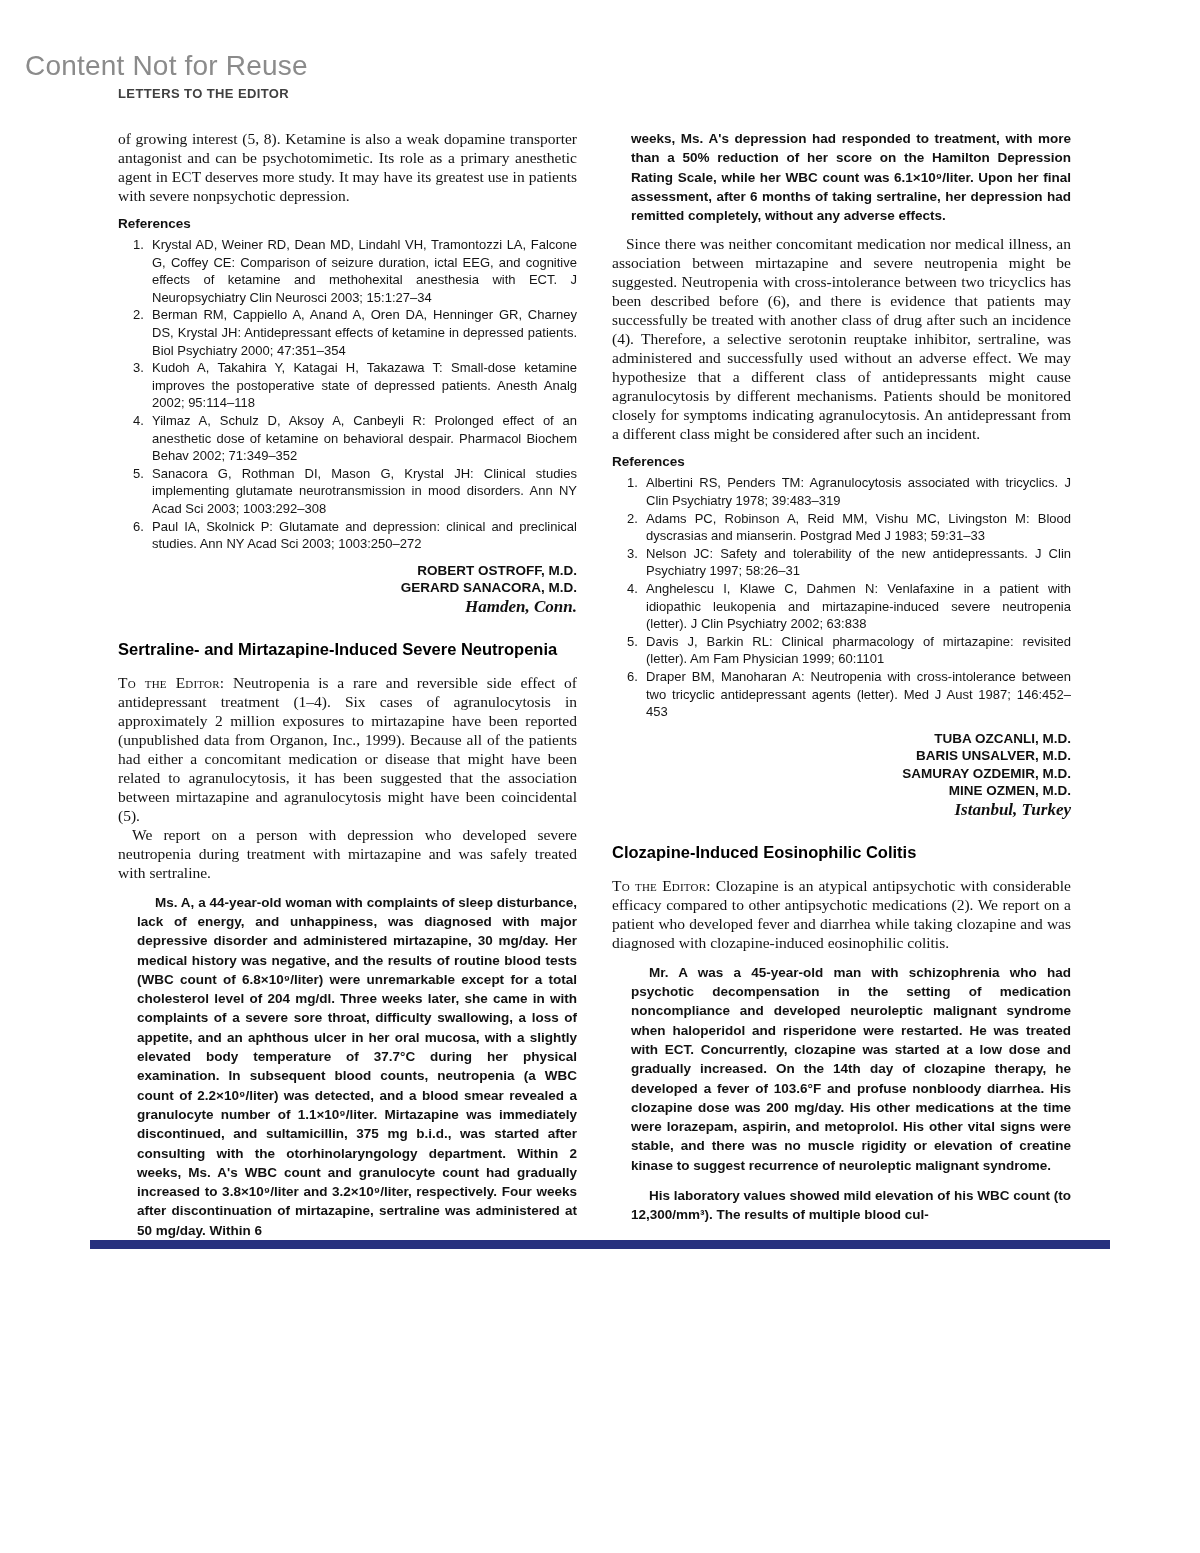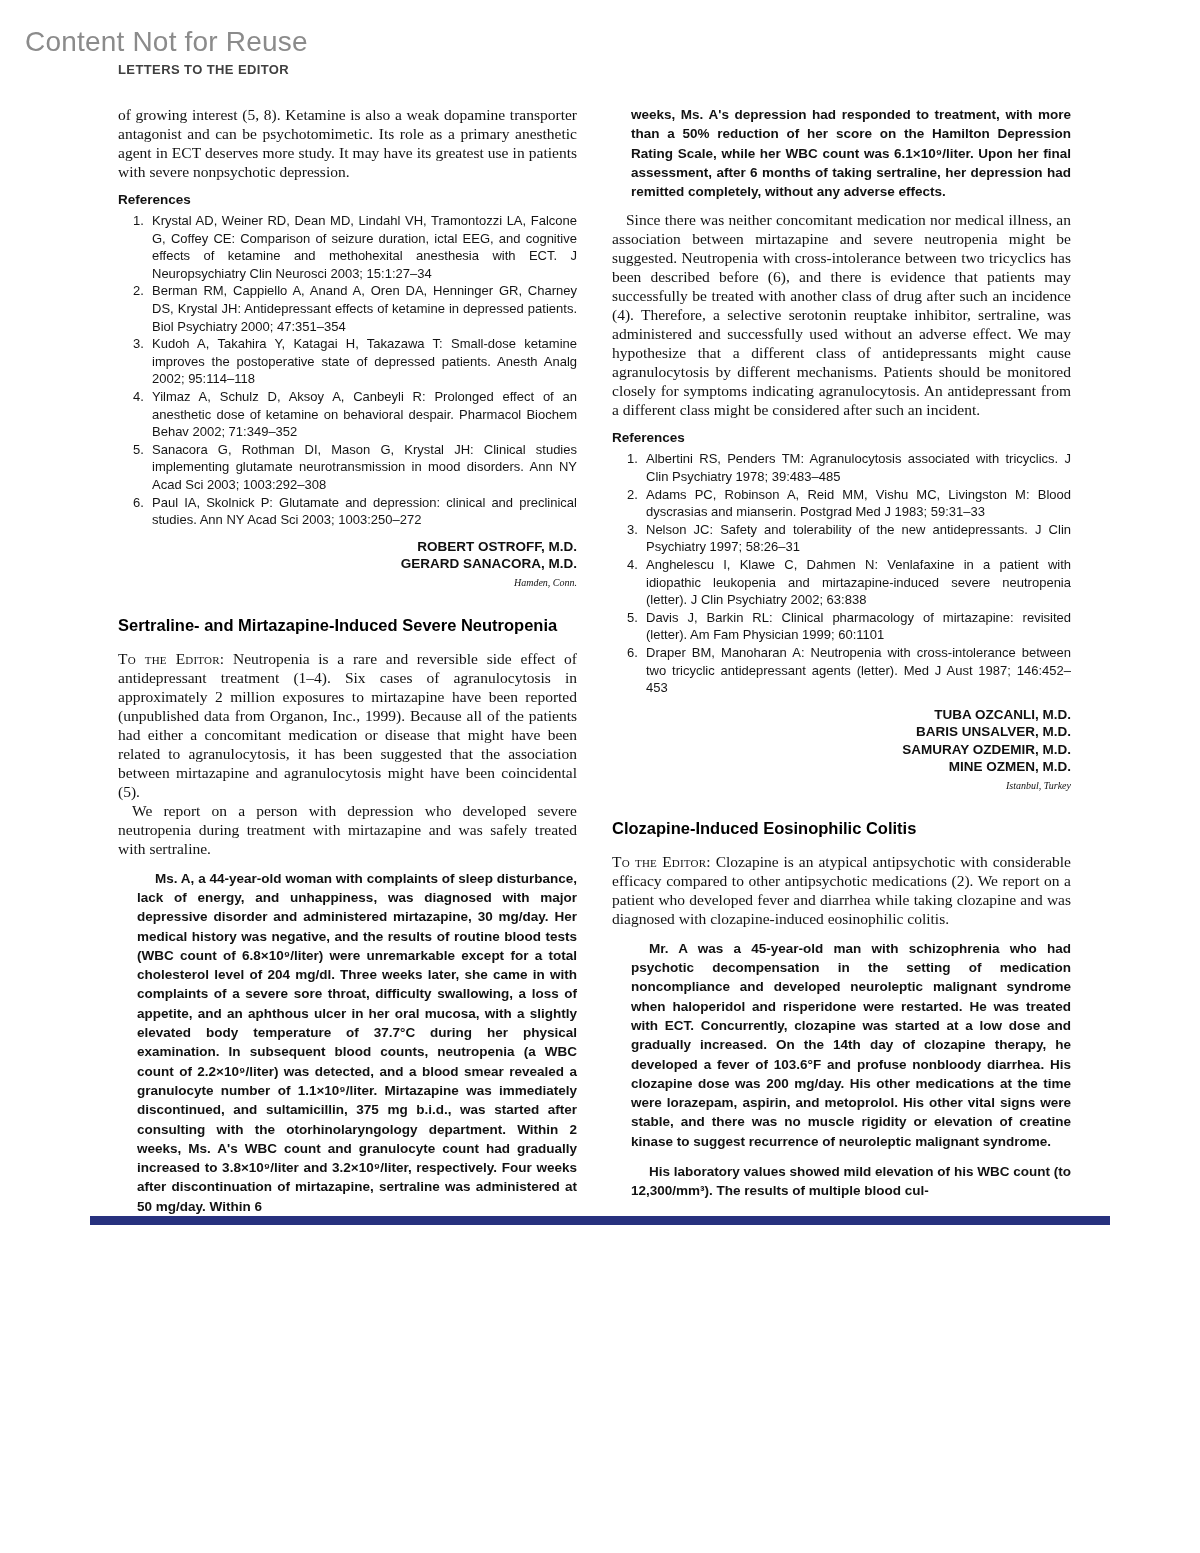--- a/index.html
+++ b/index.html
@@ -4,21 +4,21 @@
 <style>
   * { margin: 0; padding: 0; box-sizing: border-box; }
   html, body { background: #ffffff; }
   body {
     width: 1200px; height: 1553px;
     font-family: "Liberation Serif", serif;
     color: #141414;
     position: relative;
     overflow: hidden;
   }
-  .page { position: relative; width: 1200px; height: 1226px; background: #fff; overflow: hidden; }
+  .page { position: relative; width: 1200px; height: 1226px; background: #fff; overflow: hidden; margin-top: 24px; }
 
   .watermark {
     position: absolute; top: 26px; left: 25px;
     font-family: "Liberation Sans", sans-serif;
     font-size: 28px; font-weight: 400; color: #8b8b8b;
     letter-spacing: 0.2px;
   }
   .running-head {
     position: absolute; top: 62px; left: 118px;
     font-family: "Liberation Sans", sans-serif;
@@ -53,21 +53,21 @@
   ol.refs li::before { content: counter(ref) "."; position: absolute; left: 0; }
 
   .signatures {
     text-align: right;
     font-family: "Liberation Sans", sans-serif;
     font-weight: bold; font-size: 13.5px; line-height: 17.5px;
     margin: 9px 0 6px 0; color: #101010;
   }
   .sig-loc {
     font-family: "Liberation Serif", serif;
-    font-style: italic; font-weight: normal; font-size: 10px; line-height: 19px;
+    font-style: italic; font-weight: bold; font-size: 17px; line-height: 19px;
   }
 
   .letter-title {
     font-family: "Liberation Sans", sans-serif;
     font-weight: bold; font-size: 16.5px; line-height: 22px;
     color: #000; margin: 22px 0 13px 0;
   }
 
   p.case {
     font-family: "Liberation Sans", sans-serif;
@@ -138,21 +138,21 @@
     </div>
 
     <div class="col">
 
       <p class="case cont">weeks, Ms. A's depression had responded to treatment, with more than a 50% reduction of her score on the Hamilton Depression Rating Scale, while her WBC count was 6.1×10⁹/liter. Upon her final assessment, after 6 months of taking sertraline, her depression had remitted completely, without any adverse effects.</p>
 
       <p class="serif indent after-case">Since there was neither concomitant medication nor medical illness, an association between mirtazapine and severe neutropenia might be suggested. Neutropenia with cross-intolerance between two tricyclics has been described before (6), and there is evidence that patients may successfully be treated with another class of drug after such an incidence (4). Therefore, a selective serotonin reuptake inhibitor, sertraline, was administered and successfully used without an adverse effect. We may hypothesize that a different class of antidepressants might cause agranulocytosis by different mechanisms. Patients should be monitored closely for symptoms indicating agranulocytosis. An antidepressant from a different class might be considered after such an incident.</p>
 
       <div class="ref-head">References</div>
       <ol class="refs">
-        <li>Albertini RS, Penders TM: Agranulocytosis associated with tricyclics. J Clin Psychiatry 1978; 39:483–485</li>
+        <li>Albertini RS, Penders TM: Agranulocytosis associated with tricyclics. J Clin Psychiatry 1978; 39:483–319</li>
         <li>Adams PC, Robinson A, Reid MM, Vishu MC, Livingston M: Blood dyscrasias and mianserin. Postgrad Med J 1983; 59:31–33</li>
         <li>Nelson JC: Safety and tolerability of the new antidepressants. J Clin Psychiatry 1997; 58:26–31</li>
         <li>Anghelescu I, Klawe C, Dahmen N: Venlafaxine in a patient with idiopathic leukopenia and mirtazapine-induced severe neutropenia (letter). J Clin Psychiatry 2002; 63:838</li>
         <li>Davis J, Barkin RL: Clinical pharmacology of mirtazapine: revisited (letter). Am Fam Physician 1999; 60:1101</li>
         <li>Draper BM, Manoharan A: Neutropenia with cross-intolerance between two tricyclic antidepressant agents (letter). Med J Aust 1987; 146:452–453</li>
       </ol>
 
       <div class="signatures">
         <div>TUBA OZCANLI, M.D.</div>
         <div>BARIS UNSALVER, M.D.</div>

